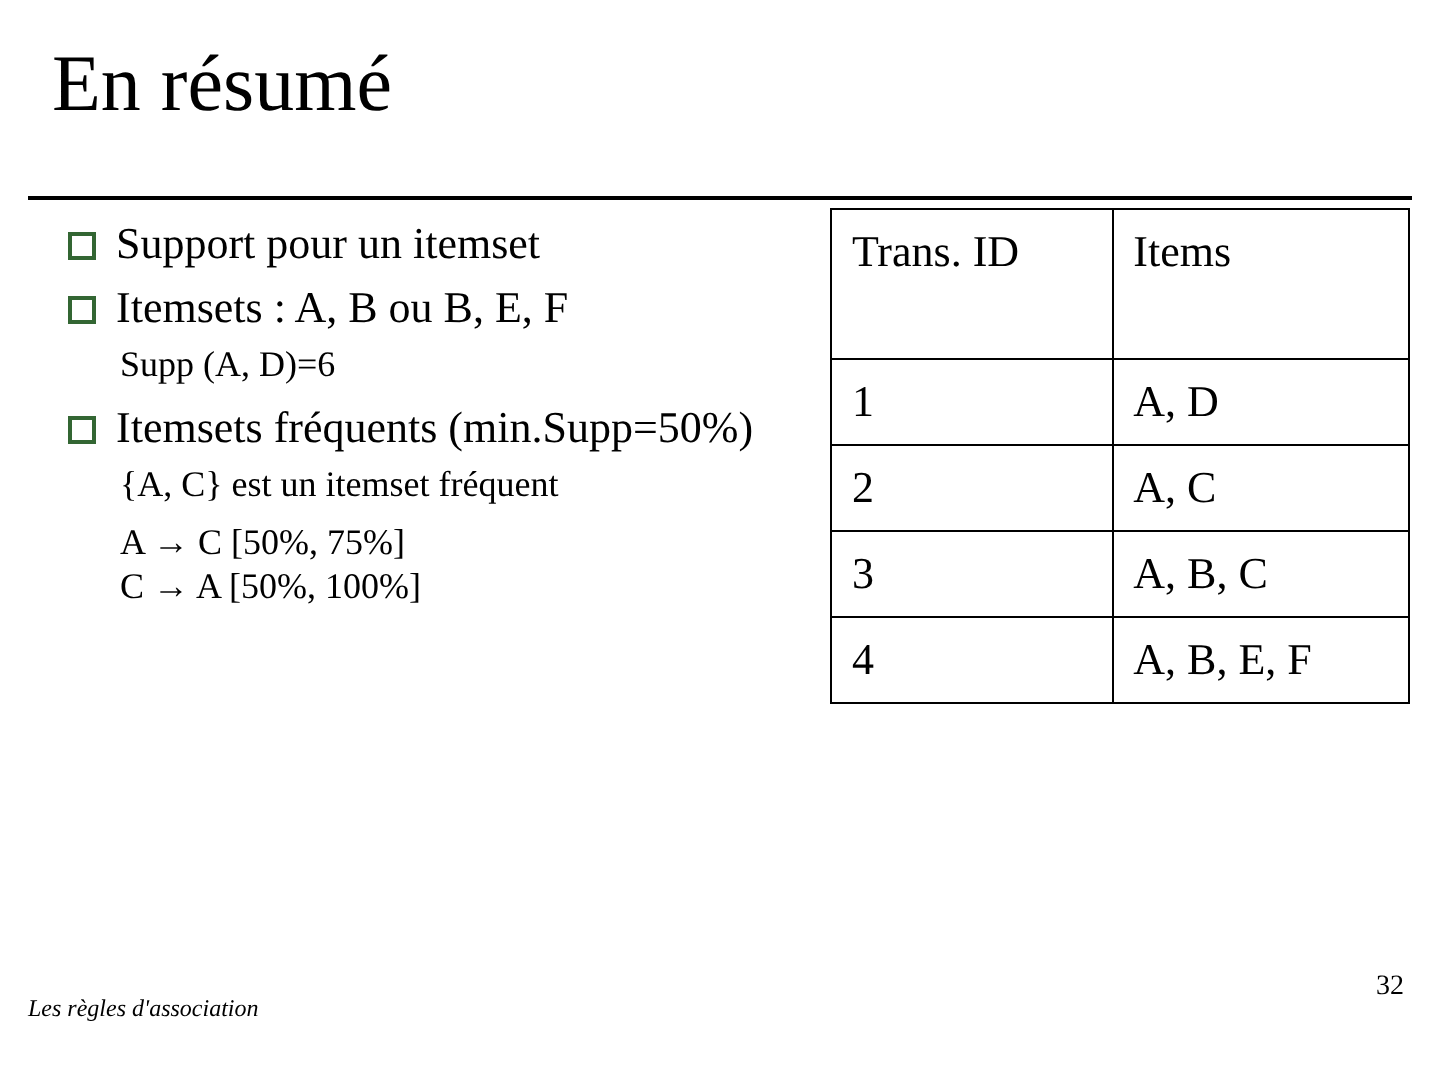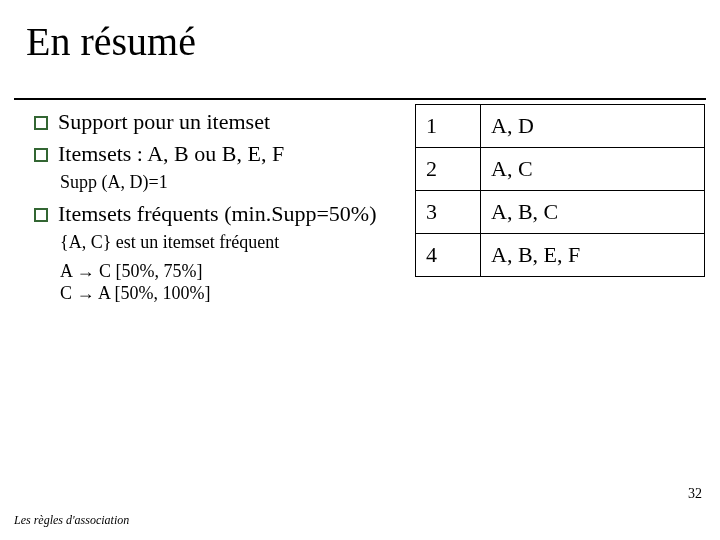--- a/index.html
+++ b/index.html
@@ -85,21 +85,21 @@
     text-align: left;
     padding: 8px 10px;
     vertical-align: top;
   }
   table.data th {
     height: 58px;
   }
   .footer {
     position: absolute;
     left: 14px;
-    bottom: 12px;
+    bottom: 28px;
     font-size: 12px;
     font-style: italic;
   }
   .pagenum {
     position: absolute;
     right: 18px;
     bottom: 38px;
     font-size: 14px;
   }
 </style>
@@ -117,40 +117,44 @@
 
       <div class="bullet">
         <span class="marker"></span>
         <span>Support pour un itemset</span>
       </div>
 
       <div class="bullet">
         <span class="marker"></span>
         <span>Itemsets : A, B  ou B, E, F</span>
       </div>
-      <div class="subtext">Supp (A, D)=1</div>
+      <div class="subtext">Supp (A, D)=6</div>
 
       <div class="block-gap"></div>
 
       <div class="bullet">
         <span class="marker"></span>
         <span>Itemsets fréquents (min.Supp=50%)</span>
       </div>
       <div class="subtext">{A, C} est un itemset fréquent</div>
 
       <div class="block-gap"></div>
 
       <div class="subtext">A → C [50%, 75%]</div>
       <div class="subtext">C → A [50%, 100%]</div>
 
     </div>
 
     <div class="right-col">
       <table class="data">
         <tbody>
+            <tr>
+          <th>Trans. ID</th>
+          <th>Items</th>
+        </tr>
         <tr>
           <td>1</td>
           <td>A, D</td>
         </tr>
         <tr>
           <td>2</td>
           <td>A, C</td>
         </tr>
         <tr>
           <td>3</td>

